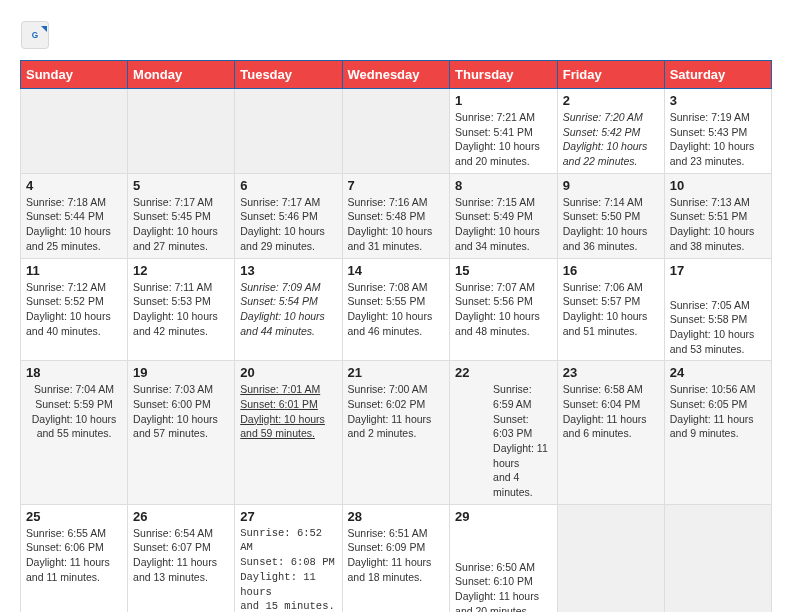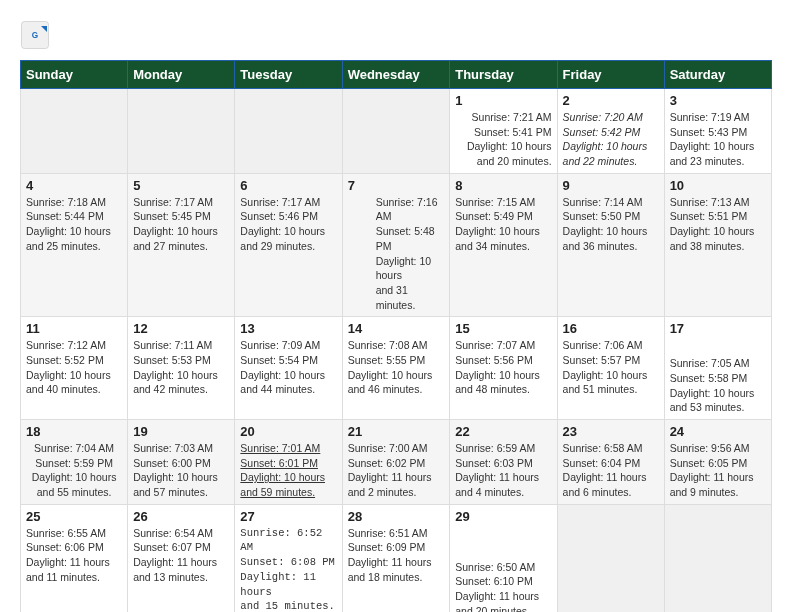--- a/index.html
+++ b/index.html
@@ -40,21 +40,21 @@
     .location {
       font-size: 16px;
       color: #444;
     }
     table {
       width: 100%;
       border-collapse: collapse;
       font-size: 11px;
     }
     thead tr {
-      background-color: #14532d;
+      background-color: #ef4444;
       color: #fff;
     }
     thead th {
       padding: 6px 5px;
       text-align: left;
       font-weight: bold;
       font-size: 13px;
       border: 1px solid #2060aa;
     }
     tbody td {
@@ -117,21 +117,21 @@
       </tr>
   </thead>
   <tbody>
   <tr>
         <td class="empty-cell"></td>
         <td class="empty-cell"></td>
         <td class="empty-cell"></td>
         <td class="empty-cell"></td>
         <td>
           <span class="day-number">1</span>
-          <div class="day-info" style="white-space: pre-line; text-align: right;">Sunrise: 7:21 AM
+          <div class="day-info" style="white-space: pre-line;">Sunrise: 7:21 AM
 Sunset: 5:41 PM
 Daylight: 10 hours
 and 20 minutes.</div>
         </td>
         <td>
           <span class="day-number">2</span>
           <div class="day-info" style="white-space: pre-line; font-style: italic;">Sunrise: 7:20 AM
 Sunset: 5:42 PM
 Daylight: 10 hours
 and 22 minutes.</div>
@@ -161,21 +161,21 @@
         </td>
         <td>
           <span class="day-number">6</span>
           <div class="day-info" style="white-space: pre-line;">Sunrise: 7:17 AM
 Sunset: 5:46 PM
 Daylight: 10 hours
 and 29 minutes.</div>
         </td>
         <td>
           <span class="day-number">7</span>
-          <div class="day-info" style="white-space: pre-line; margin-left: 28px;">Sunrise: 7:16 AM
+          <div class="day-info" style="white-space: pre-line;">Sunrise: 7:16 AM
 Sunset: 5:48 PM
 Daylight: 10 hours
 and 31 minutes.</div>
         </td>
         <td>
           <span class="day-number">8</span>
           <div class="day-info" style="white-space: pre-line;">Sunrise: 7:15 AM
 Sunset: 5:49 PM
 Daylight: 10 hours
 and 34 minutes.</div>
@@ -205,21 +205,21 @@
         </td>
         <td>
           <span class="day-number">12</span>
           <div class="day-info" style="white-space: pre-line;">Sunrise: 7:11 AM
 Sunset: 5:53 PM
 Daylight: 10 hours
 and 42 minutes.</div>
         </td>
         <td>
           <span class="day-number">13</span>
-          <div class="day-info" style="white-space: pre-line;">Sunrise: 7:09 AM
+          <div class="day-info" style="white-space: pre-line; font-style: italic;">Sunrise: 7:09 AM
 Sunset: 5:54 PM
 Daylight: 10 hours
 and 44 minutes.</div>
         </td>
         <td>
           <span class="day-number">14</span>
           <div class="day-info" style="white-space: pre-line;">Sunrise: 7:08 AM
 Sunset: 5:55 PM
 Daylight: 10 hours
 and 46 minutes.</div>
@@ -270,35 +270,35 @@
         </td>
         <td>
           <span class="day-number">21</span>
           <div class="day-info" style="white-space: pre-line;">Sunrise: 7:00 AM
 Sunset: 6:02 PM
 Daylight: 11 hours
 and 2 minutes.</div>
         </td>
         <td>
           <span class="day-number">22</span>
-          <div class="day-info" style="white-space: pre-line;">Sunrise: 6:59 AM
+          <div class="day-info" style="white-space: pre-line; margin-left: 38px;">Sunrise: 6:59 AM
 Sunset: 6:03 PM
 Daylight: 11 hours
 and 4 minutes.</div>
         </td>
         <td>
           <span class="day-number">23</span>
           <div class="day-info" style="white-space: pre-line;">Sunrise: 6:58 AM
 Sunset: 6:04 PM
 Daylight: 11 hours
 and 6 minutes.</div>
         </td>
         <td>
           <span class="day-number">24</span>
-          <div class="day-info" style="white-space: pre-line;">Sunrise: 9:56 AM
+          <div class="day-info" style="white-space: pre-line;">Sunrise: 10:56 AM
 Sunset: 6:05 PM
 Daylight: 11 hours
 and 9 minutes.</div>
         </td>
       </tr>
       <tr>
         <td>
           <span class="day-number">25</span>
           <div class="day-info" style="white-space: pre-line;">Sunrise: 6:55 AM
 Sunset: 6:06 PM

